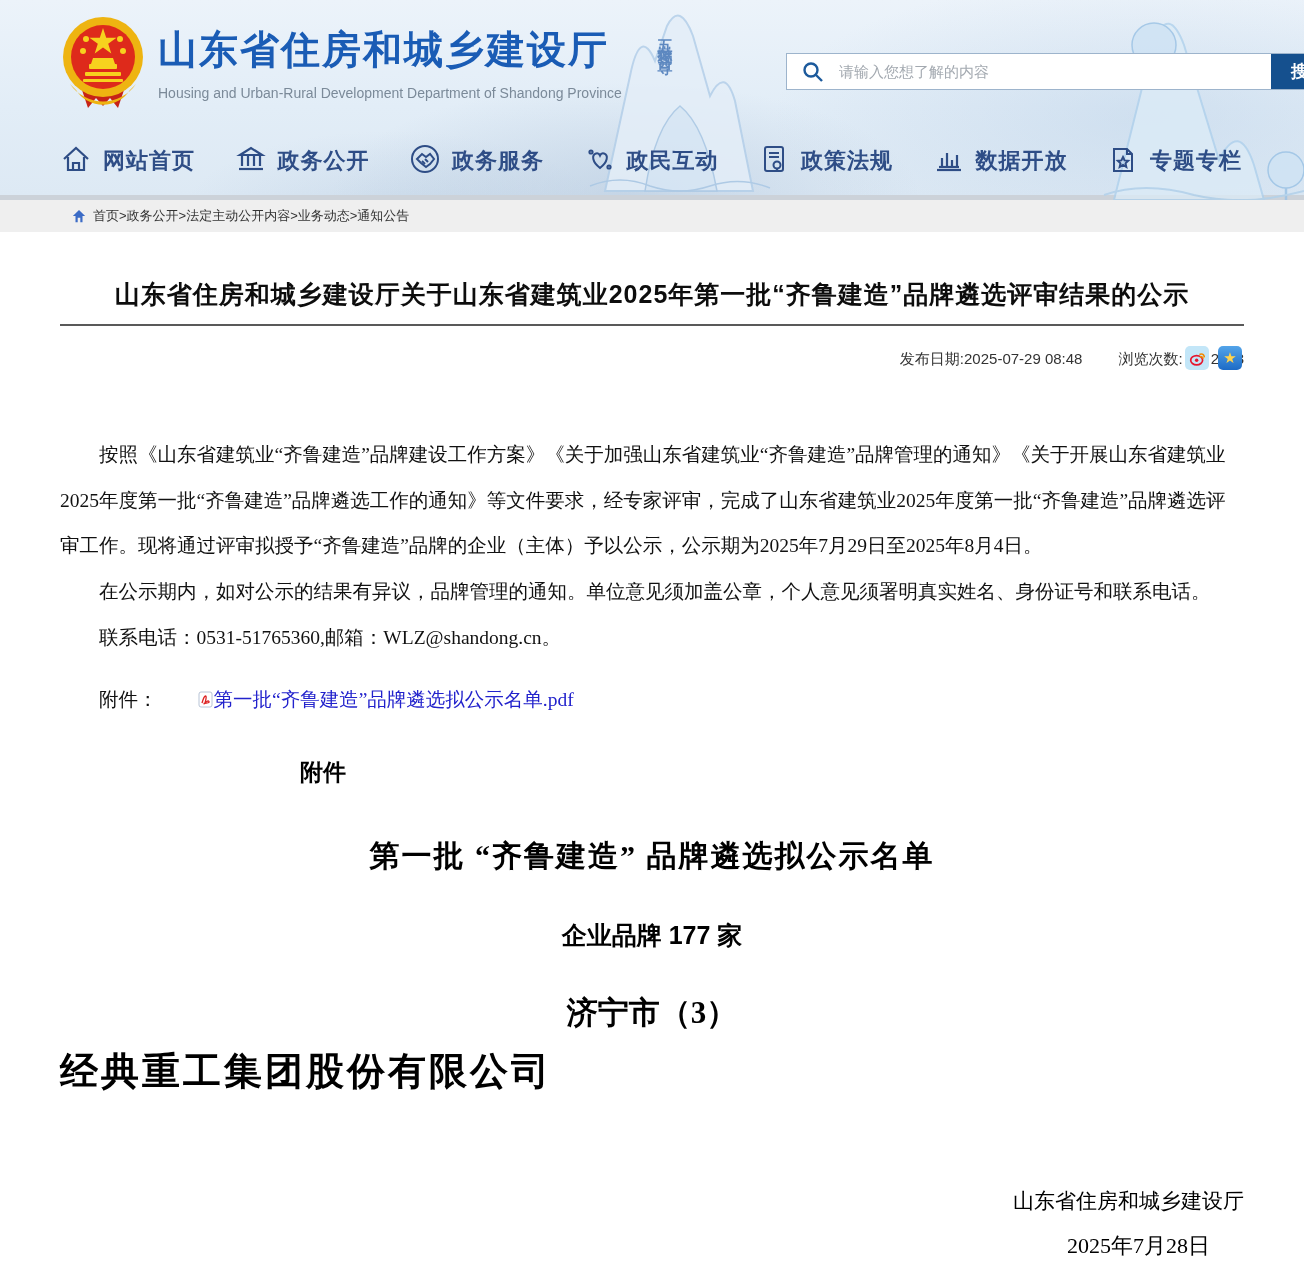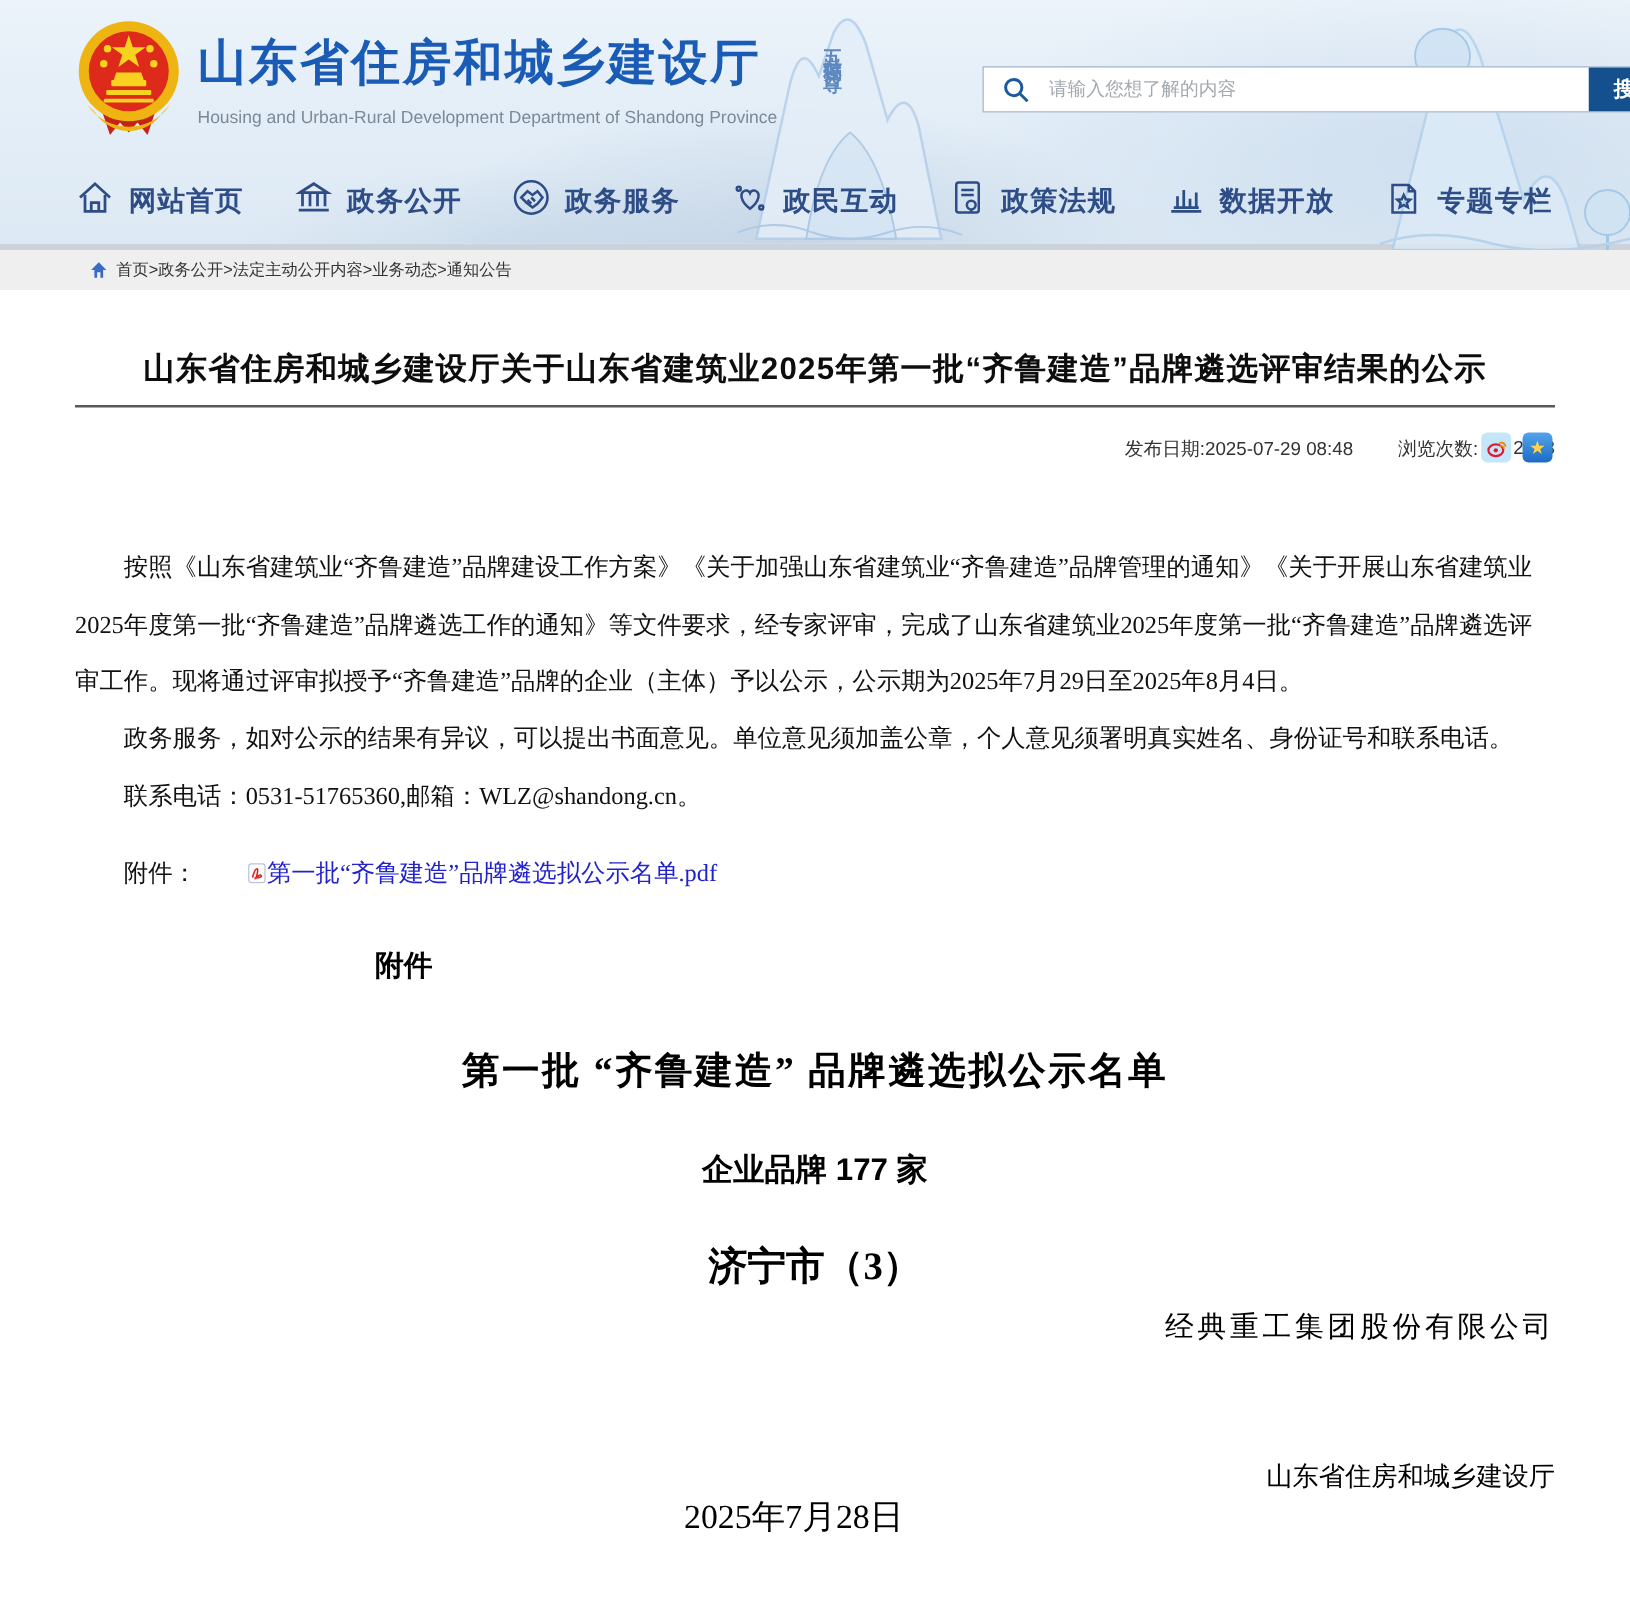--- a/index.html
+++ b/index.html
@@ -73,24 +73,24 @@
 
   
   .annex{ font-family:"Liberation Serif","DejaVu Serif",serif; color:#000; }
   .annex-label{ margin:40px 0 0 240px; font-family:"Liberation Sans",sans-serif;
     font-size:23px; font-weight:bold; }
   .annex-heading{ margin-top:48px; text-align:center; font-size:30px; font-weight:bold;
     letter-spacing:2px; }
   .annex-sub{ margin-top:42px; text-align:center; font-family:"Liberation Sans",sans-serif;
     font-size:25px; font-weight:bold; }
   .annex-city{ margin-top:40px; text-align:center; font-size:31px; font-weight:bold; }
-  .annex-company{ margin-top:12px; text-align:right; font-size:23px; font-weight:normal;
+  .annex-company{ margin-top:12px; text-align:left; font-size:38px; font-weight:bold;
     letter-spacing:3px; }
   .annex-sign{ margin-top:90px; text-align:right; font-size:21px; }
-  .annex-date{ text-align:center; font-size:27px; padding-right:34px; }
+  .annex-date{ margin-top:16px; text-align:right; font-size:22px; padding-right:34px; }
 </style>
 </head>
 <body>
 
 <header class="site-header">
 
   <svg class="deco deco-mid" width="190" height="190" viewBox="0 0 190 190">
     <path d="M20 185 L45 70 Q55 20 70 55 L82 20 Q95 -5 108 30 L125 90 Q140 60 150 95 L168 185 Z" fill="#e4eef8" stroke="#b4cfe9" stroke-width="2"></path>
     <path d="M60 185 Q70 120 95 100 Q120 120 132 185 Z" fill="#d8e7f5" stroke="#a9c7e4" stroke-width="1.5"></path>
     <path d="M5 180 q30 -12 60 0 q30 10 60 0 q30 -10 60 2" fill="none" stroke="#a9c7e4" stroke-width="1.5"></path>
@@ -238,21 +238,21 @@
           <circle cx="9" cy="12" r="2" fill="#e6162d"></circle>
           <path d="M13 5 q4 -1 5 3 M13.5 8 q2.3 -.5 3 1.8" fill="none" stroke="#f28a00" stroke-width="1.8" stroke-linecap="round"></path>
         </svg>
       </span>
       <span class="share-btn qzone">★</span>
     </span>
   </div>
 
   <div class="article-body">
     <p>按照《山东省建筑业“齐鲁建造”品牌建设工作方案》《关于加强山东省建筑业“齐鲁建造”品牌管理的通知》《关于开展山东省建筑业2025年度第一批“齐鲁建造”品牌遴选工作的通知》等文件要求，经专家评审，完成了山东省建筑业2025年度第一批“齐鲁建造”品牌遴选评审工作。现将通过评审拟授予“齐鲁建造”品牌的企业（主体）予以公示，公示期为2025年7月29日至2025年8月4日。</p>
-    <p>政务服务，如对公示的结果有异议，可以提出书面意见。单位意见须加盖公章，个人意见须署明真实姓名、身份证号和联系电话。</p>
+    <p>在公示期内，如对公示的结果有异议，品牌管理的通知。单位意见须加盖公章，个人意见须署明真实姓名、身份证号和联系电话。</p>
     <p>联系电话：0531-51765360,邮箱：WLZ@shandong.cn。</p>
   </div>
 
   <div class="attachment-row">
     <span>附件：</span><span class="pdf-icon"><svg width="15" height="17" viewBox="0 0 15 17">
           <rect x="1" y="1" width="13" height="15" rx="2" fill="#fff" stroke="#b8c4d6"></rect>
           <path d="M4 12 Q6 5 7.5 5 Q9 5 7 12 Q10 9 11 10.5 Q12 12 5.5 12.5" fill="none" stroke="#d22" stroke-width="1.3"></path>
         </svg></span><a class="attach-link">第一批“齐鲁建造”品牌遴选拟公示名单.pdf</a>
   </div>
 

